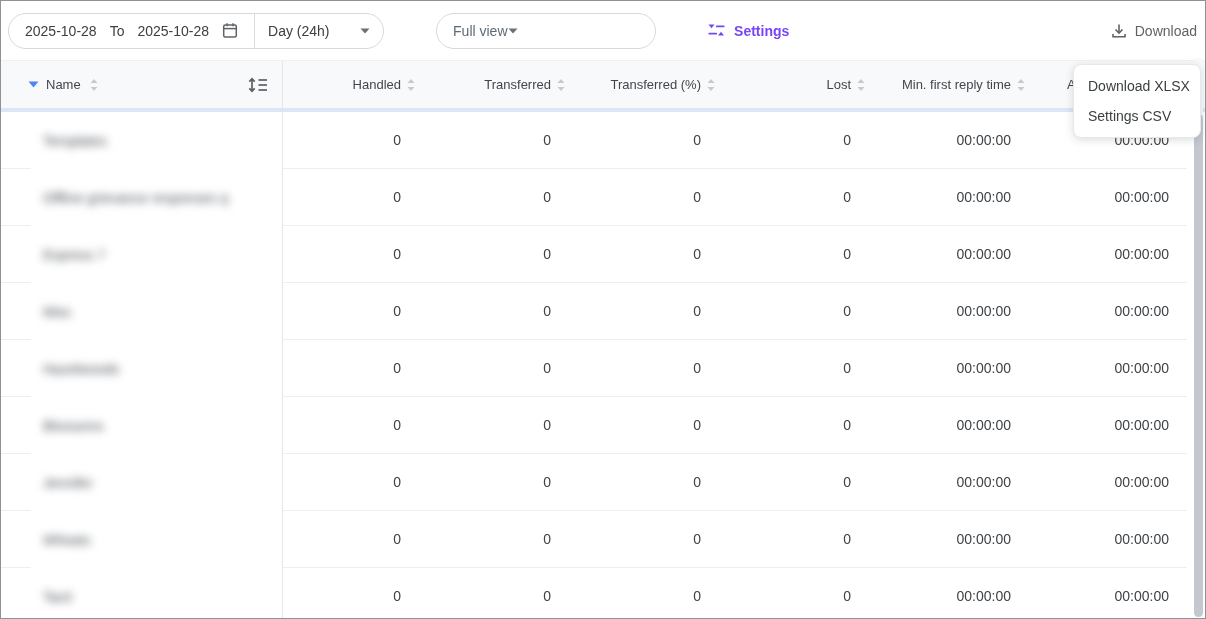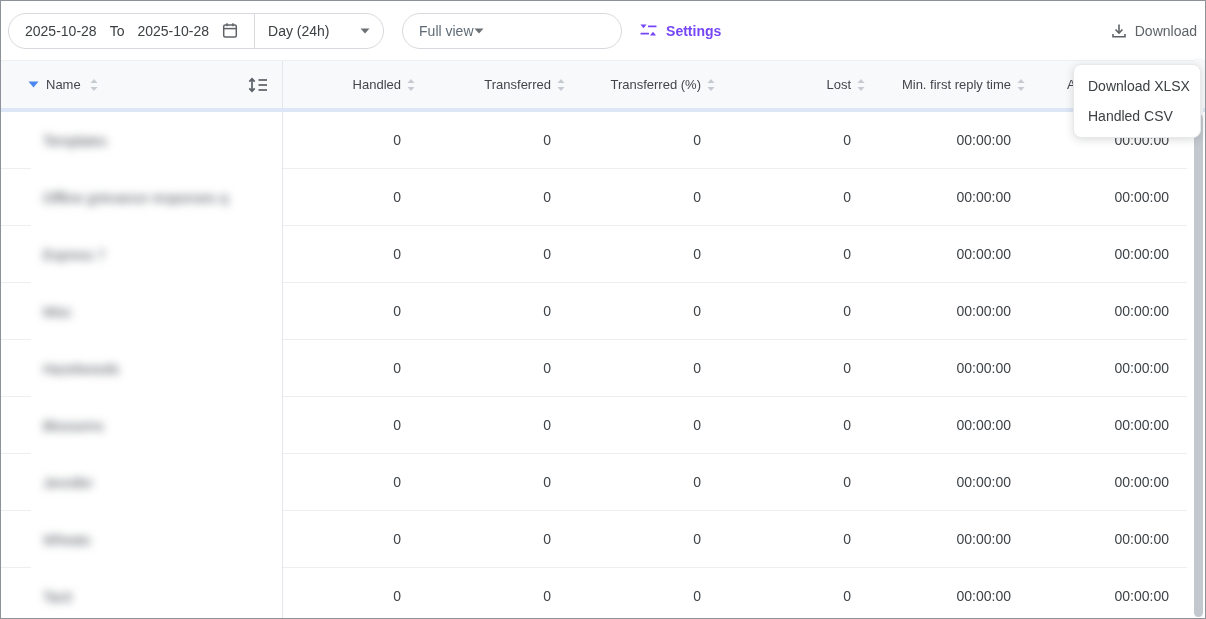--- a/index.html
+++ b/index.html
@@ -5,21 +5,21 @@
   * { box-sizing: border-box; margin: 0; padding: 0; }
   html,body { width:1206px; height:619px; overflow:hidden; }
   body { font-family: "Liberation Sans", "DejaVu Sans", sans-serif; background:#fff; }
 
   .page {
     position:relative; width:1206px; height:619px;
     border:1px solid #8d9298; background:#fff; overflow:hidden;
   }
 
   
-  .toolbar { height:59px; display:flex; align-items:center; background:#fff; }
+  .toolbar { height:59px; display:flex; align-items:center; background:#fff;gap:34px; }
   .pill {
     height:36px; border:1px solid #d6d9dd; border-radius:18px;
     display:flex; align-items:center; background:#fff; color:#3c4043; font-size:14px;
   }
   .pill-dates { margin-left:7px; }
   .pill-sec { display:flex; align-items:center; gap:13px; padding:0 16px; height:100%; }
   .pill-divider { width:1px; height:100%; background:#d9dcdf; }
   .pill-interval { display:flex; align-items:center; justify-content:space-between; padding:0 13px; width:128px; height:100%; cursor:pointer; }
   .pill-view { margin-left:18px; width:220px; padding:0 16px; cursor:pointer; color:#5f6b76; }
   .to-label { color:#3c4043; }
@@ -334,16 +334,16 @@
         <div class="td val c5">00:00:00</div>
       </div>
     </div>
 
   <div class="vscroll">
     <div class="vthumb"></div>
   </div>
 
   <div class="menu" id="menu">
       <div class="menu-item">Download XLSX</div>
-      <div class="menu-item">Handled CSV</div>
+      <div class="menu-item">Settings CSV</div>
     </div>
 
 </div>
 
 </body></html>

